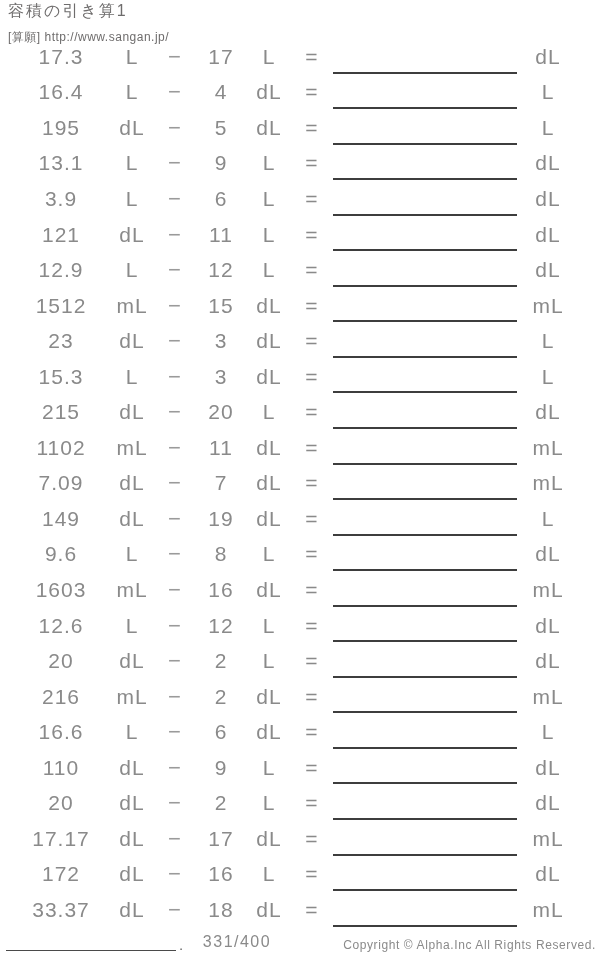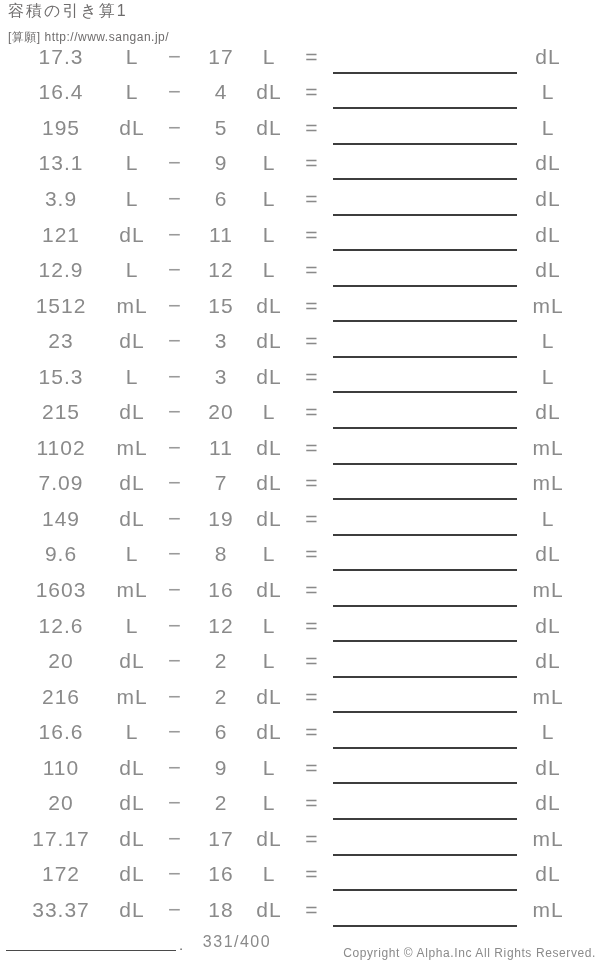--- a/index.html
+++ b/index.html
@@ -45,21 +45,21 @@
   .name-line {
     position: absolute; left: 6px; top: 0; width: 170px; height: 21px;
     border-bottom: 1px solid #4a4a4a;
   }
   .name-dot { position: absolute; left: 179px; top: 6px; font-size: 15px; color: #6a6a6a; }
   .page-num {
     position: absolute; left: 192px; top: 3px; width: 90px;
     text-align: center; font-size: 16px; letter-spacing: 1.5px;
   }
   .copyright {
-    position: absolute; right: 4px; top: 16px;
+    position: absolute; right: 4px; top: 8px;
     font-size: 12px; letter-spacing: 0.6px;
   }
 </style>
 </head>
 <body style="--problem-text: #8a8a8a; --header-text: #6e6c6c; --answer-line: #3d3d3d;">
 
 <div class="header">
   <div class="title">容積の引き算1</div>
   <div class="source">
     <span>[算願]</span>

